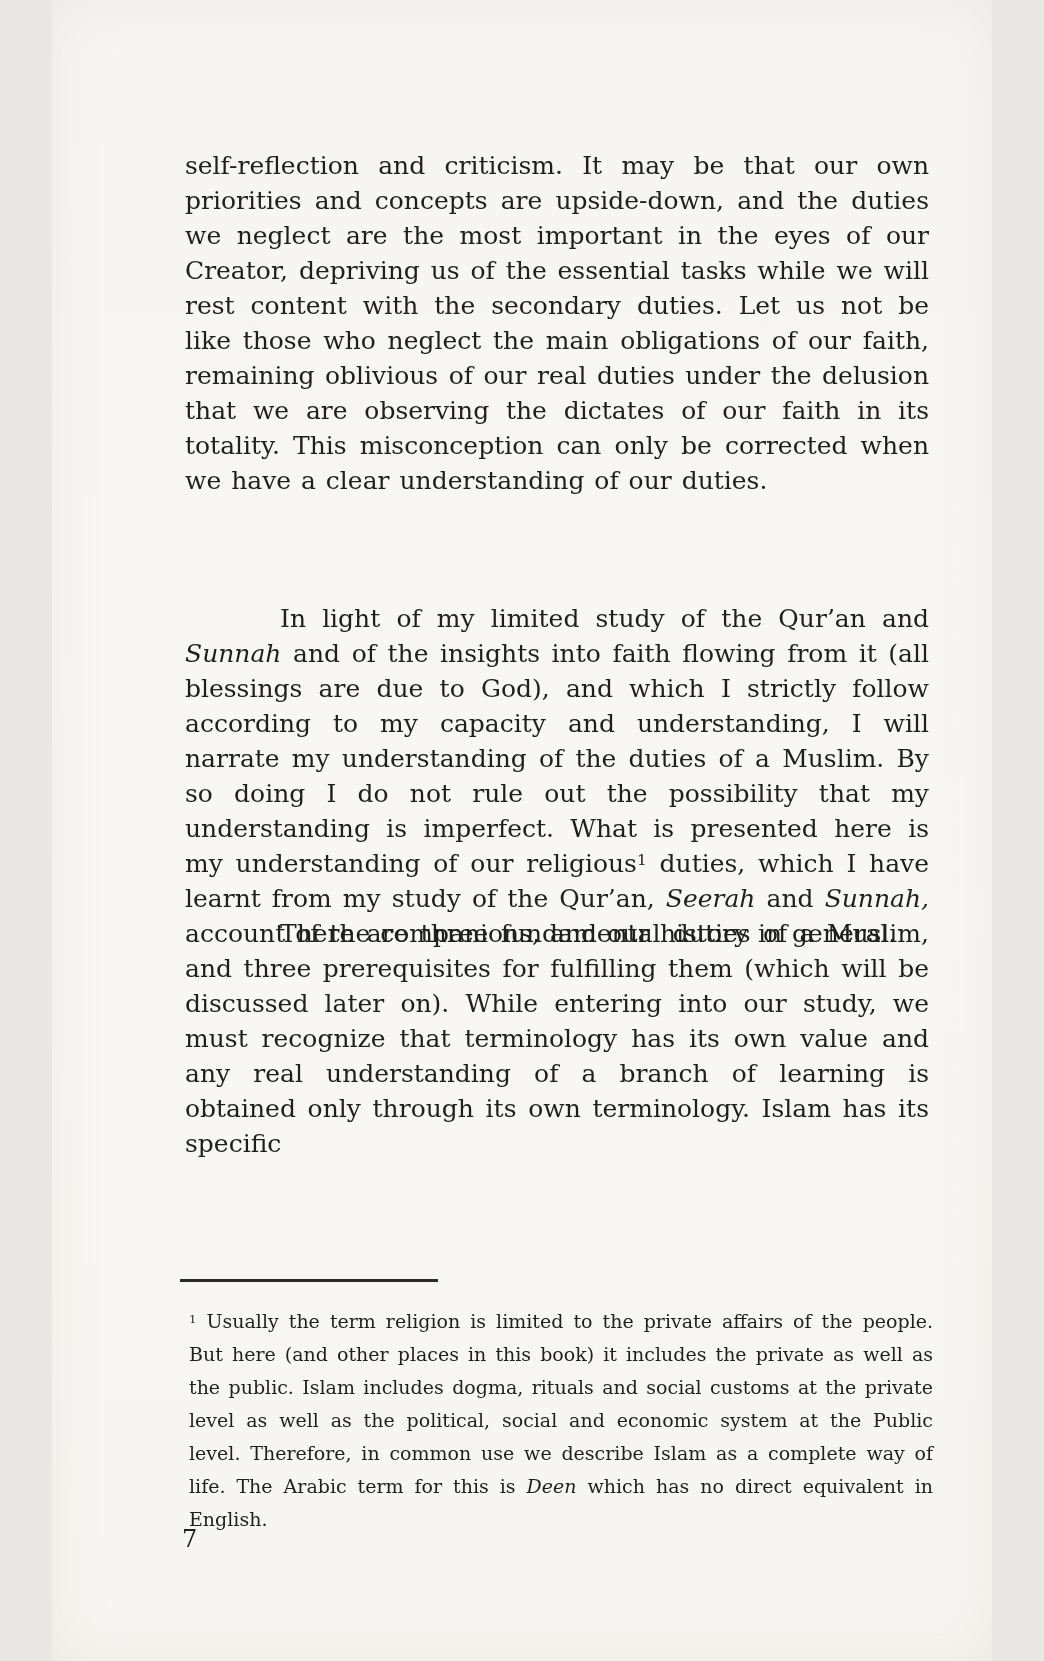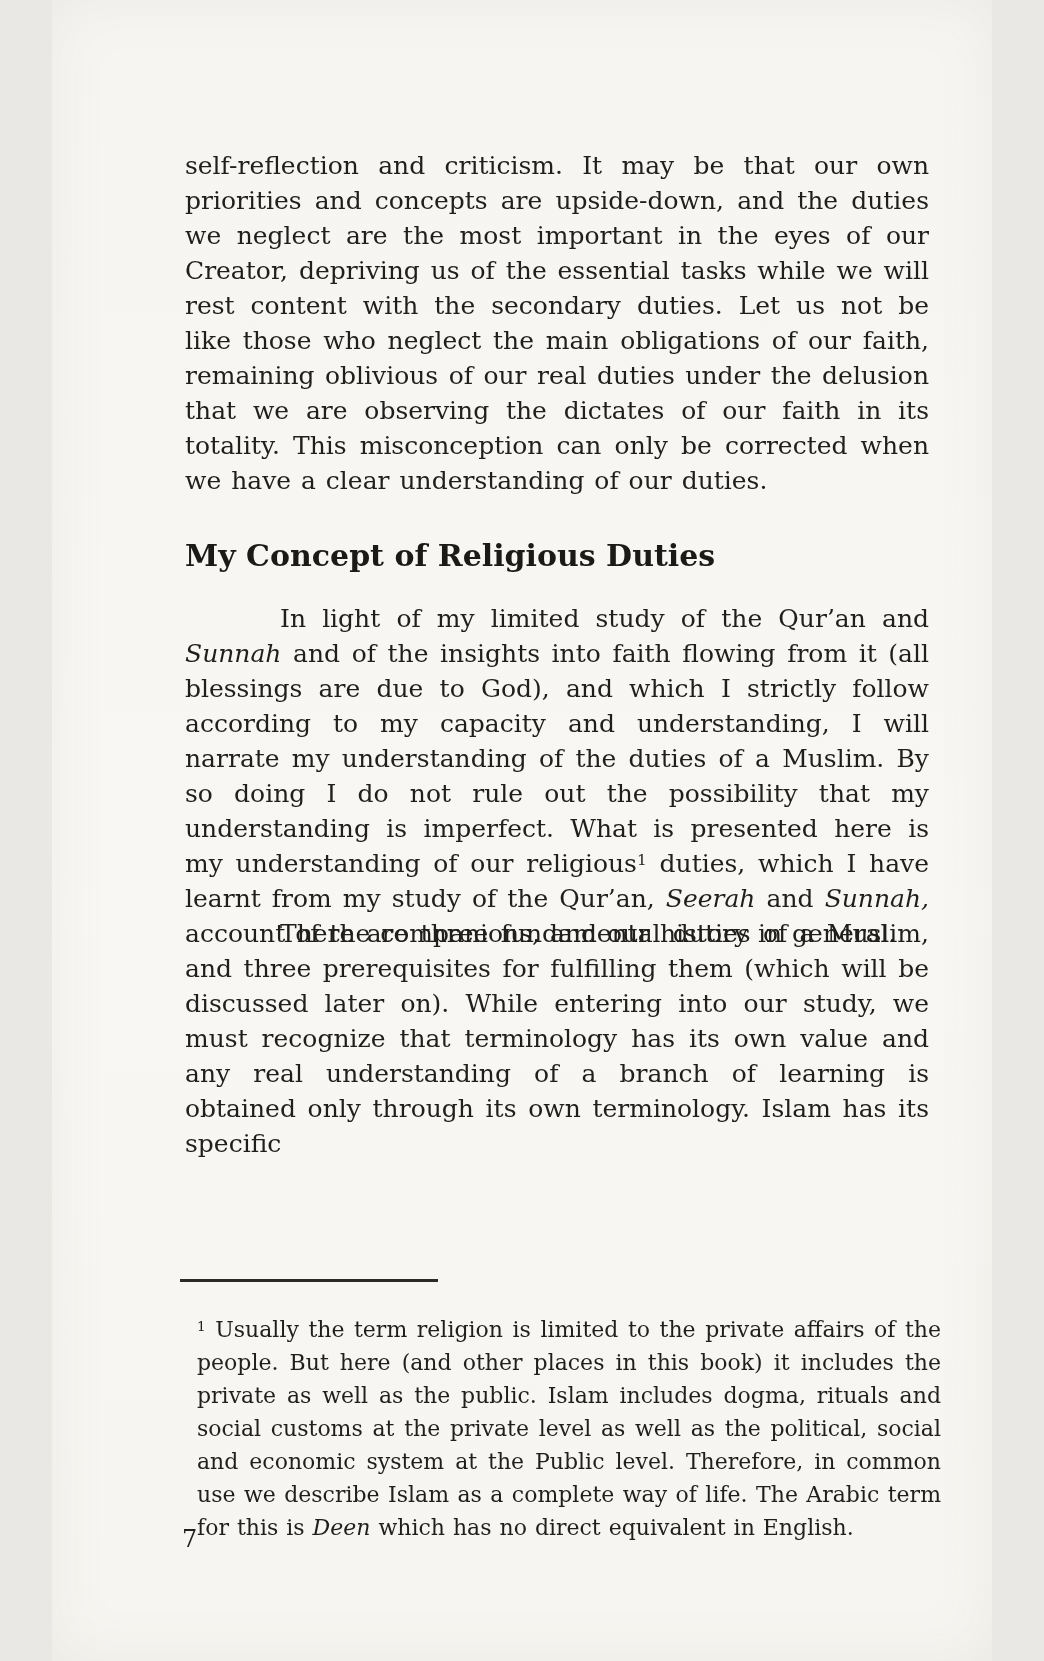--- a/index.html
+++ b/index.html
@@ -47,25 +47,25 @@
   .footnote-rule {
     position: absolute;
     left: 128px;
     top: 1279px;
     width: 258px;
     height: 3px;
     background: #2b2a27;
   }
   .footnote {
     top: 1301px;
-    font-size: 22px;
+    font-size: 19px;
     line-height: 33px;
     text-align: justify;
     word-spacing: 1px;
-    margin: 12px;
+    margin: 4px;
   }
   .page-number {
     position: absolute;
     left: 130px;
     top: 1524px;
     font-size: 24px;
     line-height: 30px;
   }
   em { font-style: italic; }
   sup {
@@ -74,21 +74,20 @@
     vertical-align: 0.45em;
   }
 </style>
 </head>
 <body>
 
 <div class="scan-page">
 
   <p class="col body-text para1"><span>self-reflection and criticism.  It may be that our own priorities and concepts are upside-down, and the duties we neglect are the most important in the eyes of our Creator, depriving us of the essential tasks while we will rest content with the secondary duties.  Let us not be like those who neglect the main obligations of our faith, remaining oblivious of our real duties under the delusion that we are observing the dictates of our faith in its totality. This misconception can only be corrected when we have a clear understanding of our duties.</span></p>
 
-  <h2 class="col heading">My Concept of Religious Duties</h2>
 
   <p class="col body-text indent para2"><span>In light of my limited study of the Qur’an and </span><em>Sunnah</em><span> and of the insights into faith flowing from it (all blessings are due to God), and which I strictly follow according to my capacity and understanding, I will narrate my understanding of the duties of a Muslim.  By so doing I do not rule out the possibility that my understanding is imperfect.  What is presented here is my understanding of our religious</span><sup>1</sup><span> duties, which I have learnt from my study of the Qur’an, </span><em>Seerah</em><span> and </span><em>Sunnah,</em><span> account of the companions, and our history in general.</span></p>
 
   <p class="col body-text indent para3"><span>There are three fundamental duties of a Muslim, and three prerequisites for fulfilling them (which will be discussed later on).  While entering into our study, we must recognize that terminology has its own value and any real understanding of a branch of learning is obtained only through its own terminology.  Islam has its specific</span></p>
 
   <div class="footnote-rule"></div>
 
   <p class="col footnote"><sup>1</sup><span> Usually the term religion is limited to the private affairs of the people. But here (and other places in this book) it includes the private as well as the public. Islam includes dogma, rituals and social customs at the private level as well as the political, social and economic system at the Public level. Therefore, in common use we describe Islam as a complete way of life. The Arabic term for this is </span><em>Deen</em><span> which has no direct equivalent in English.</span></p>
 
   <div class="page-number">7</div>

